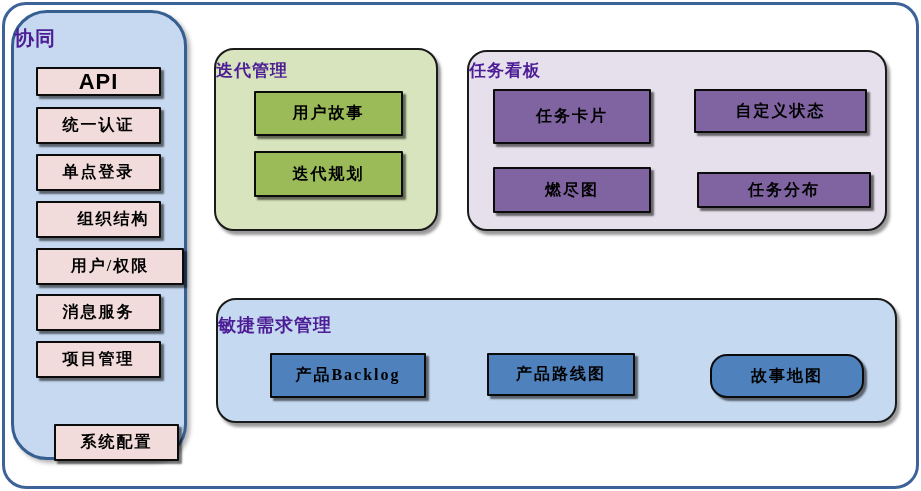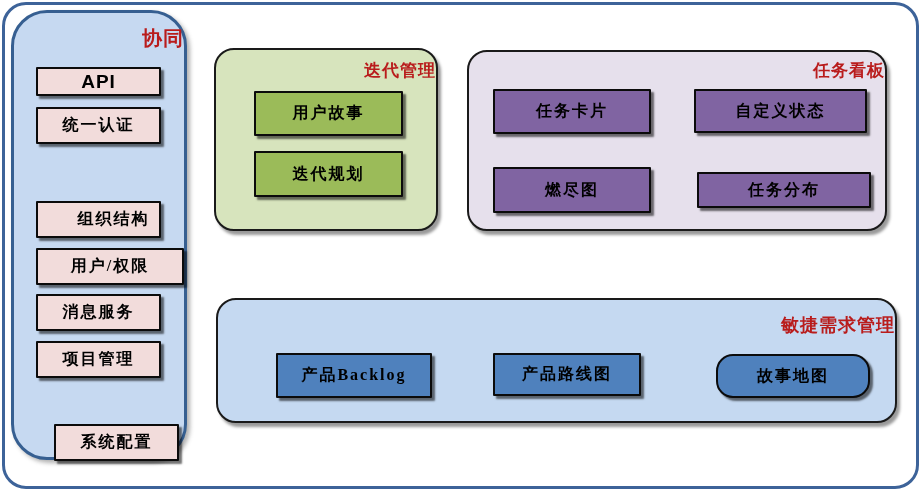--- a/index.html
+++ b/index.html
@@ -31,22 +31,22 @@
     border:3px solid #365F91;
     border-radius:36px;
     box-shadow:3px 3px 4px rgba(60,60,60,0.40);
   }
   .group-iteration{ left:214px;top:48px;width:224px;height:183px;background:#D7E4BD; }
   .group-kanban{    left:467px;top:50px;width:420px;height:181px;background:#E6E0EC; }
   .group-agile{     left:216px;top:298px;width:681px;height:125px;background:#C5D9F1; }
 
   .container-title{
     position:absolute;left:0;right:0;
-    text-align:right;
-    font-weight:700;color:#b91c1c;
+    text-align:left;
+    font-weight:700;color:#4c1d95;
     font-size:17px;
     letter-spacing:1px;
   }
   .sidebar-title{ top:12px;font-size:20px; }
   .iteration-title{ top:9px; }
   .kanban-title{ top:7px; }
   .agile-title{ top:13px;font-size:18px; }
 
   
   .item{
@@ -57,57 +57,58 @@
     box-shadow:3px 3px 2px rgba(0,0,0,0.55);
     display:flex;align-items:center;justify-content:center;
     font-family:"Liberation Serif","DejaVu Serif",serif;
     font-weight:700;color:#000;
     font-size:16px;letter-spacing:2px;
     white-space:nowrap;
   }
   .item-pink{   background:#F2DCDB; }
   .item-green{  background:#9BBB59; }
   .item-purple{ background:#8064A2; }
-  .item-blue{   background:#4F81BD;margin-left:6px; }
+  .item-blue{   background:#4F81BD; }
 
   
-  .si-0{ left:22px;top:54px; width:125px;height:29px; font-family:"Liberation Sans","DejaVu Sans",sans-serif;letter-spacing:1px;font-size:19px;}
+  .si-0{ left:22px;top:54px; width:125px;height:29px; font-family:"Liberation Sans","DejaVu Sans",sans-serif;letter-spacing:1px;font-size:22px;}
   .si-1{ left:22px;top:94px; width:125px;height:37px; }
   .si-2{ left:22px;top:141px;width:125px;height:37px; }
   .si-3{ left:22px;top:188px;width:125px;height:37px;padding-left:30px; }
   .si-4{ left:22px;top:235px;width:148px;height:37px; }
   .si-5{ left:22px;top:281px;width:125px;height:37px; }
   .si-6{ left:22px;top:328px;width:125px;height:37px; }
   .si-7{ left:40px;top:375px;width:125px;height:37px;margin-top:36px; }
 
   
   .it-0{ left:38px;top:41px; width:149px;height:45px; }
   .it-1{ left:38px;top:101px;width:149px;height:46px; }
 
   
-  .kb-0{ left:24px; top:37px; width:158px;height:45px;text-align:right; }
+  .kb-0{ left:24px; top:37px; width:158px;height:55px;text-align:right; }
   .kb-1{ left:225px;top:37px; width:173px;height:44px; }
   .kb-2{ left:24px; top:115px;width:158px;height:46px; }
   .kb-3{ left:228px;top:120px;width:174px;height:36px; }
 
   
   .ag-0{ left:52px; top:53px;width:156px;height:45px; }
   .ag-1{ left:269px;top:53px;width:148px;height:43px; }
   .ag-2{ left:492px;top:54px;width:154px;height:44px;border-radius:17px; }
 </style>
 </head>
 <body>
 
 <div class="stage">
   <div class="outer-frame"></div>
 
   <div class="container sidebar">
     <div class="container-title sidebar-title">协同</div>
     <div class="item item-pink si-0">API</div>
     <div class="item item-pink si-1">统一认证</div>
+    <div class="item item-pink si-2">单点登录</div>
     <div class="item item-pink si-3">组织结构</div>
     <div class="item item-pink si-4">用户/权限</div>
     <div class="item item-pink si-5">消息服务</div>
     <div class="item item-pink si-6">项目管理</div>
     <div class="item item-pink si-7">系统配置</div>
   </div>
 
   <div class="container group-iteration">
     <div class="container-title iteration-title">迭代管理</div>
     <div class="item item-green it-0">用户故事</div>

